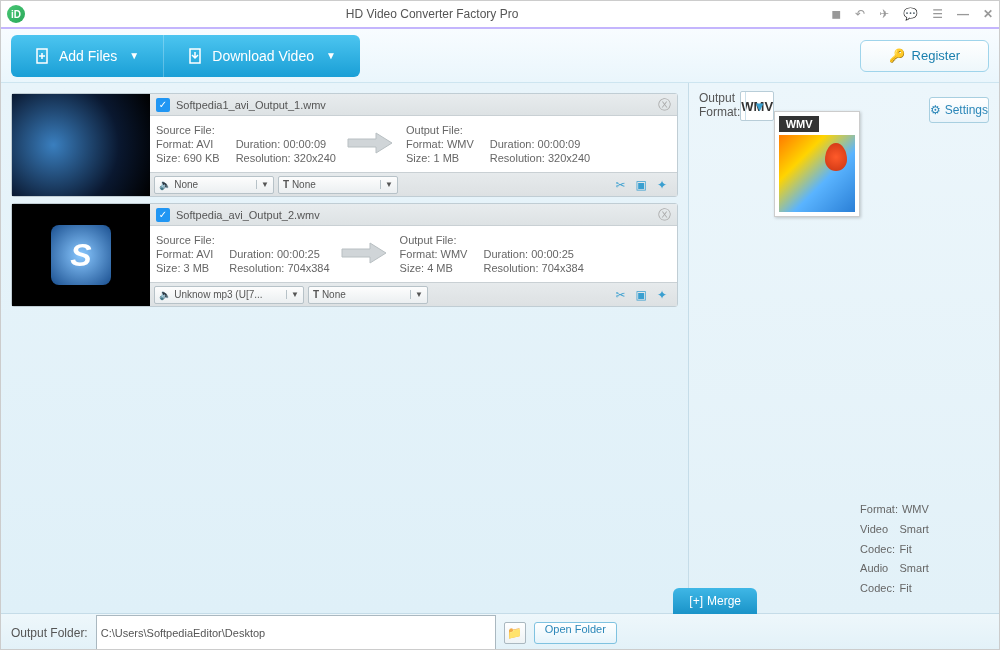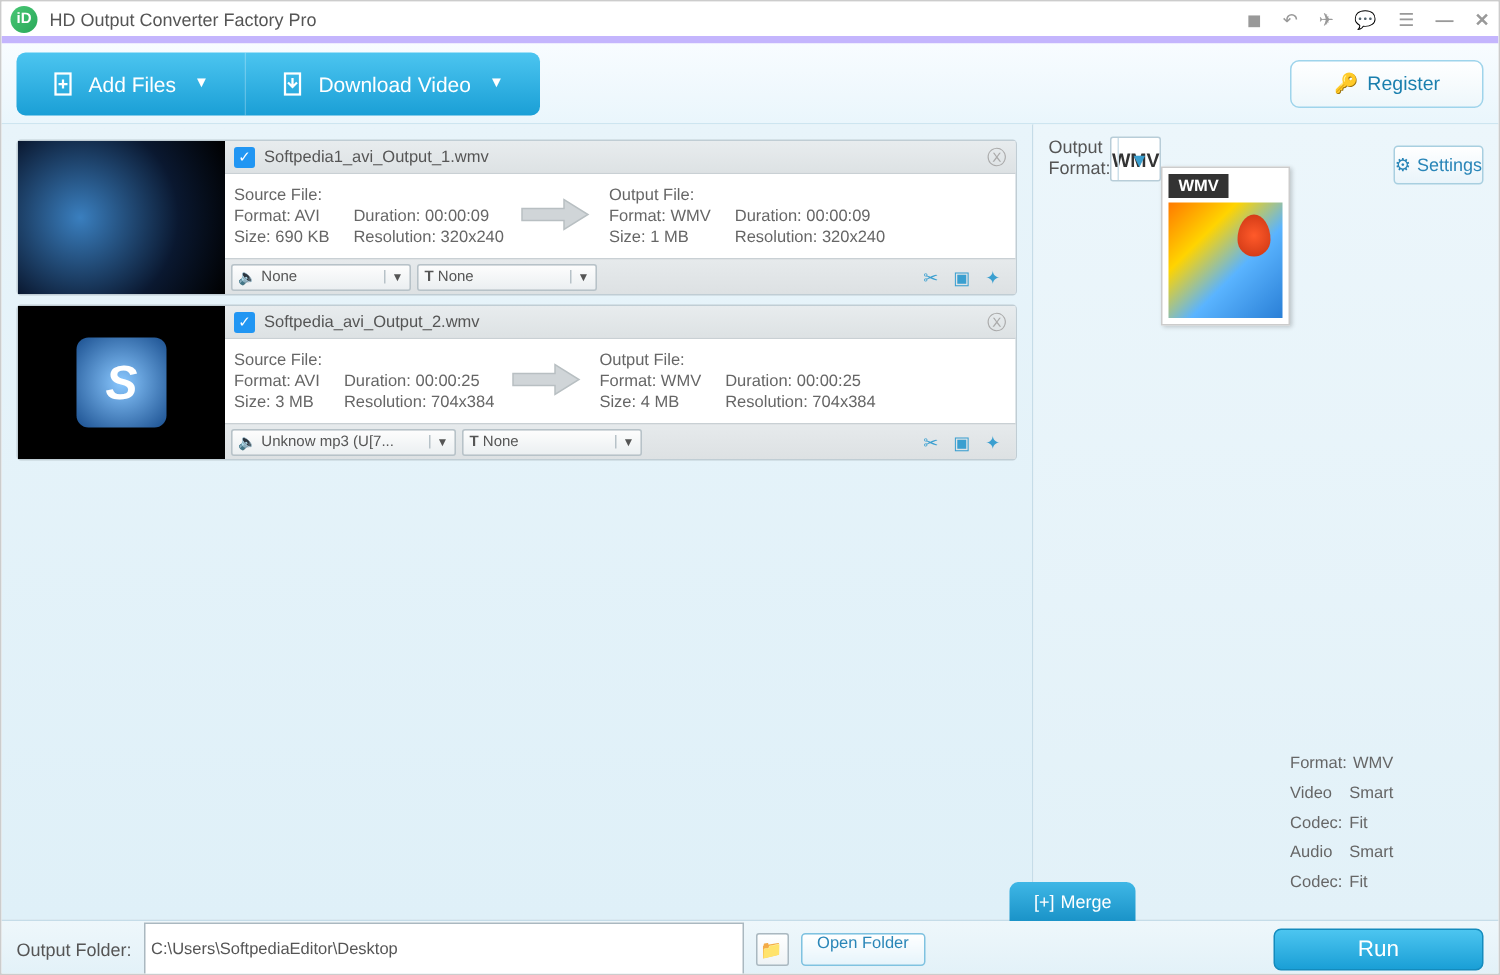--- a/index.html
+++ b/index.html
@@ -1,19 +1,19 @@
 <!DOCTYPE html>
 <html><head>
 <meta charset="utf-8">
 <style>
 * { margin: 0; padding: 0; box-sizing: border-box; font-family: "Segoe UI", Tahoma, sans-serif; }
 body { width: 1000px; height: 650px; background: #fff; overflow: hidden; border: 1px solid #ccc; }
 
 
-.title-bar { height: 28px; background: #fff; display: flex; align-items: center; padding: 0 6px; border-bottom: 5px solid #c4b5fd; }
+.title-bar { height: 28px; background: #fff; display: flex; align-items: center; padding: 0 6px; border-bottom: 2px solid #c4b5fd; text-align: center; }
 .title-bar .logo { width: 18px; height: 18px; background: linear-gradient(135deg,#48c774,#2aa85a); border-radius: 50%; margin-right: 8px; display:flex;align-items:center;justify-content:center;color:#fff;font-size:10px;font-weight:bold;}
 .title-bar .title { font-size: 12px; color: #555; flex: 1; }
 .title-bar .title-icons { display: flex; gap: 14px; color: #999; font-size: 12px; align-items: center; }
 .title-bar .title-icons span { cursor: pointer; }
 
 
 .toolbar { height: 54px; background: linear-gradient(#f8fcff,#eaf6fc); display: flex; align-items: center; padding: 6px 10px; gap: 0; border-bottom: 1px solid #cde5f0; }
 .toolbar-group { display:flex; gap:0; background: linear-gradient(#4cc5f0,#1a9fd6); border-radius: 6px; padding:0; height:42px; }
 .toolbar-btn { display: flex; align-items: center; gap: 8px; color: #fff; font-size: 14px; padding: 0 24px; height:42px; cursor: pointer; border-right:1px solid rgba(255,255,255,0.25); }
 .toolbar-btn:first-child{border-radius:6px 0 0 6px;}
@@ -67,21 +67,21 @@
 .folder-icon-btn{width:22px;height:22px;border:1px solid #aab8c0;background:linear-gradient(#fff,#eef3f5);display:flex;align-items:center;justify-content:center;border-radius:2px;cursor:pointer;}
 .open-folder-btn{height:22px;border:1px solid #7fc2e0;background:linear-gradient(#fff,#e6f4fb);padding:0 10px;border-radius:3px;color:#2a86b8;font-size:11px;cursor:pointer;}
 .merge-tab{position:absolute;right:242px;top:-26px;height:26px;background:linear-gradient(#3fb7e6,#1a93c8);color:#fff;font-size:12px;padding:0 16px;display:flex;align-items:center;gap:4px;border-radius:6px 6px 0 0;cursor:pointer;}
 .run-btn{margin-left:auto;width:140px;height:28px;background:linear-gradient(#4cc5f0,#1a9fd6);color:#fff;font-size:15px;border-radius:5px;display:flex;align-items:center;justify-content:center;cursor:pointer;border:1px solid #148bbd;}
 </style>
 </head>
 <body>
 
 <div class="title-bar">
   <div class="logo">iD</div>
-  <div class="title">HD Output Converter Factory Pro</div>
+  <div class="title">HD Video Converter Factory Pro</div>
   <div class="title-icons">
     <span>◼</span>
     <span>↶</span>
     <span>✈</span>
     <span>💬</span>
     <span>☰</span>
     <span style="font-weight:bold;">—</span>
     <span style="font-weight:bold;">✕</span>
   </div>
 </div>
@@ -251,16 +251,13 @@
   <span>Output Folder:</span>
   <div class="folder-input">
     <span>C:\Users\SoftpediaEditor\Desktop</span>
   </div>
   <div class="folder-icon-btn">
     <span style="color:#e8b020;">📁</span>
   </div>
   <div class="open-folder-btn">
     <span>Open Folder</span>
   </div>
-  <div class="run-btn">
-    <span>Run</span>
-  </div>
 </div>
 
 </body></html>

